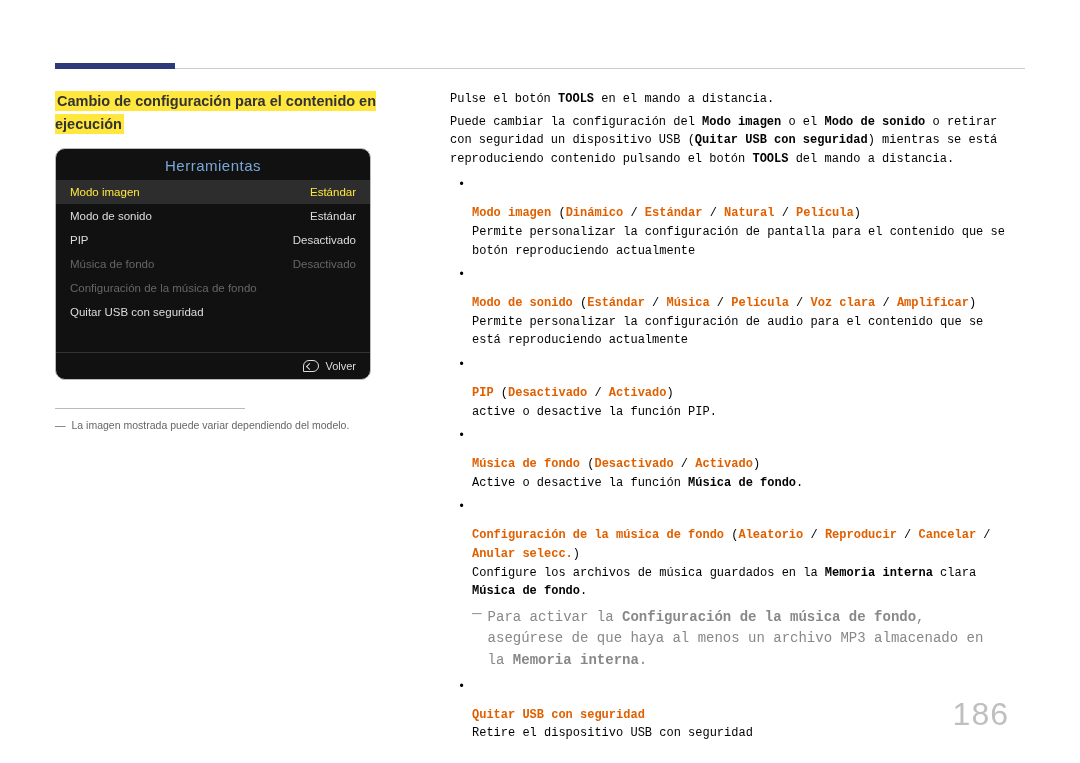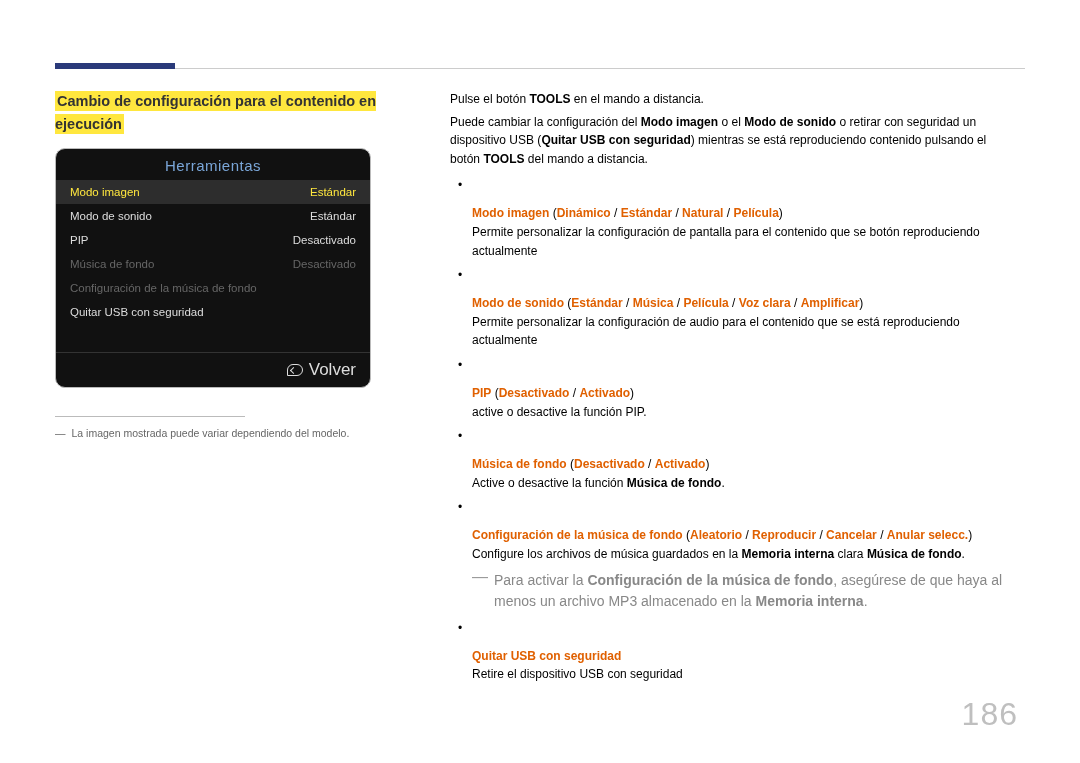--- a/index.html
+++ b/index.html
@@ -2,50 +2,50 @@
 <html><head>
 <meta charset="utf-8">
 <style>
   * { margin: 0; padding: 0; box-sizing: border-box; }
   html, body { width: 1080px; height: 763px; background: #fff; font-family: Arial, Helvetica, sans-serif; color: #000; }
   .page { position: relative; width: 1080px; height: 763px; padding: 55px 72px 0 55px; }
   .top-rule { position: absolute; top: 68px; left: 55px; right: 55px; height: 1px; background: #ccc; }
   .top-rule-left { position: absolute; top: 63px; left: 55px; width: 120px; height: 6px; background: #2a3a7a; }
   .content { position: relative; padding-top: 35px; display: flex; }
   .left { width: 395px; padding-right: 25px; }
-  .right { flex: 1; font-size: 12px; line-height: 1.55; }
+  .right { flex: 1; font-size: 12px; line-height: 1.55; font-family: Liberation Mono, monospace; }
   .heading { background: #ffe73e; color: #333; font-size: 14.5px; font-weight: bold; display: inline; line-height: 1.6; padding: 2px 2px; }
   .heading-wrap { margin-bottom: 12px; }
   .menu-box { background: #111; border: 1px solid #bbb; border-radius: 10px; width: 316px; margin-top: 4px; }
   .menu-title { color: #7aa6d8; font-size: 15px; text-align: center; padding: 8px 0 6px; letter-spacing: 0.5px; }
   .menu-row { display: flex; justify-content: space-between; padding: 6px 14px; font-size: 11.5px; }
   .menu-row.sel { background: #2d2d2d; }
   .menu-row.sel .lbl, .menu-row.sel .val { color: #ffe73e; }
   .menu-row .lbl { color: #ddd; }
   .menu-row .val { color: #ddd; }
   .menu-row.dim .lbl, .menu-row.dim .val { color: #666; }
   .menu-spacer { height: 28px; }
   .menu-footer { border-top: 1px solid #333; padding: 7px 14px; display: flex; justify-content: flex-end; align-items: center; }
   .return-icon { width: 16px; height: 12px; border: 1.5px solid #ddd; border-radius: 8px 8px 8px 0; margin-right: 6px; position: relative; }
   .return-icon::after { content: ""; position: absolute; left: 3px; top: 3px; width: 4px; height: 4px; border-left: 1.5px solid #ddd; border-bottom: 1.5px solid #ddd; transform: rotate(45deg); }
-  .menu-footer-text { color: #ddd; font-size: 17px; }
+  .menu-footer-text { color: #ddd; font-size: 11px; }
   .footnote-rule { height: 1px; background: #bbb; width: 190px; margin-top: 28px; }
   .footnote { font-size: 10.5px; color: #666; margin-top: 10px; display: flex; }
   .footnote .dash { margin-right: 6px; }
   .rl { margin-bottom: 4px; }
   .bullets { margin-top: 8px; }
   .bullet { display: flex; margin-top: 6px; }
   .bullet .dot { width: 22px; padding-left: 8px; color: #000; }
   .bullet .body { flex: 1; margin-top: 28px; }
   .orange { color: #e06000; font-weight: bold; }
   .bold { font-weight: bold; }
   .note { display: flex; margin-top: 6px; margin-left: 22px; }
   .note .dash { color: #999; font-size: 16px; line-height: 14px; margin-right: 6px; font-weight: normal; }
   .note .body { flex: 1; color: #888; font-size: 14px; }
-  .pagenum { position: absolute; right: 62px; bottom: 30px; font-size: 32px; color: #bfbfbf; font-weight: 300; letter-spacing: 1px; }
+  .pagenum { position: absolute; right: 71px; bottom: 30px; font-size: 32px; color: #bfbfbf; font-weight: 300; letter-spacing: 1px; }
 </style>
 </head>
 <body>
 
 <div class="page">
   <div class="top-rule"></div>
   <div class="top-rule-left"></div>
 
   <div class="content">
     <div class="left">

